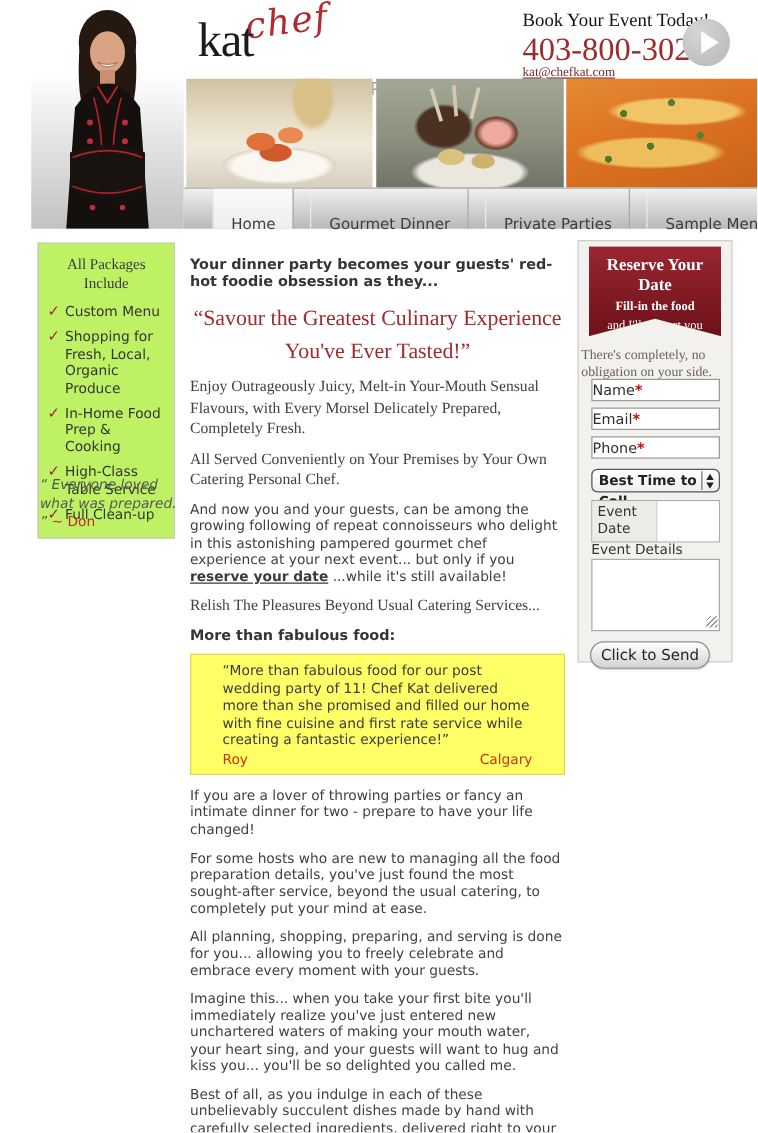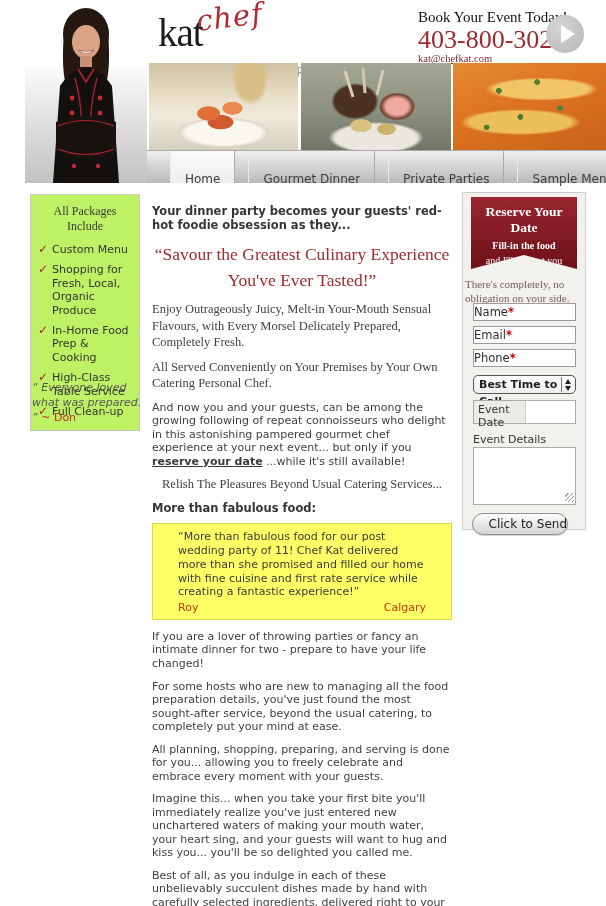--- a/index.html
+++ b/index.html
@@ -80,21 +80,21 @@
   .side-quote .attr { color:#c0262d; font-style:normal; }
 
   
   .main-col { position:absolute; left:152px; top:196px; width:300px; padding-top:8px; }
   .p-bold { font-size:11.5px; font-weight:bold; color:#353535; line-height:1.25; margin-bottom:8px; }
   .headline { font-family:"Liberation Serif",serif; font-size:17.5px; color:#a02c30;
               text-align:center; line-height:1.5; margin:2px 0 8px; white-space:nowrap; }
   .p-serif { font-family:"Liberation Serif",serif; font-size:12.5px; color:#46403d;
              line-height:1.3; margin-bottom:9px; }
   .p-serif-c { font-family:"Liberation Serif",serif; font-size:12.5px; color:#46403d;
-               text-align:center; margin-bottom:9px; }
+               text-align:left; margin-bottom:9px; }
   .p-sans { font-size:11px; color:#3f3f3f; line-height:1.23; margin-bottom:9px; }
   .inline-link { font-weight:bold; text-decoration:underline; color:#3a3a3a; cursor:pointer; }
   .yellow-box { background:#ffff66; border:1px solid #d9d950; padding:6px 25px 4px;
                 margin-bottom:10px; font-size:11px; color:#3b3b3b; line-height:1.25; }
   .yellow-meta { display:flex; justify-content:space-between; color:#cc3300; margin-top:2px; }
 
   
   .form-panel { position:absolute; left:462px; top:192px; width:124px; height:338px;
                 background:#f2f1ee; border:1px solid #cecece; }
   .ribbon { position:absolute; left:8px; top:4px; width:106px; height:72px; color:#fff;
@@ -115,34 +115,34 @@
               border:1px solid #555; border-radius:5px; background:linear-gradient(#fff,#eee);
               font-size:11px; font-weight:bold; color:#222; line-height:17px; padding-left:5px;
               cursor:pointer; }
   .sel-stepper { position:absolute; right:1px; top:1px; bottom:1px; width:13px;
                  border-left:1px solid #777; display:flex; flex-direction:column;
                  align-items:center; justify-content:center; }
   .tri-up { width:0; height:0; border-left:3.5px solid transparent; border-right:3.5px solid transparent;
             border-bottom:5px solid #222; margin-bottom:2px; }
   .tri-down { width:0; height:0; border-left:3.5px solid transparent; border-right:3.5px solid transparent;
               border-top:5px solid #222; }
-  .event-row { position:absolute; left:10px; top:207px; width:103px; height:24px;
+  .event-row { position:absolute; left:10px; top:207px; width:103px; height:34px;
                border:1px solid #aaa; display:flex; background:#fff; }
   .ed-label { width:52px; background:#ecebe8; font-size:11px; color:#333; line-height:1.2;
               padding:2px 0 0 4px; border-right:1px solid #ccc; }
   .ed-input { flex:1; background:#fff; cursor:text; }
   .details-label { position:absolute; left:10px; top:240px; font-size:11px; color:#333; }
   .ta-wrap { position:absolute; left:10px; top:254px; width:103px; height:58px; }
   .ta-wrap textarea { width:103px; height:58px; border:1px solid #aaa; background:#fff;
                       resize:none; outline:none; font-family:"DejaVu Sans",sans-serif; font-size:11px; }
   .grip { position:absolute; right:2px; bottom:3px; width:9px; height:9px; pointer-events:none;
           background:repeating-linear-gradient(135deg, rgba(0,0,0,0) 0 2px, #999 2px 3px); }
   .send-btn { position:absolute; left:9px; top:320px; width:96px; height:22px; border-radius:11px;
               border:1px solid #8f8f8f; background:linear-gradient(180deg,#fff,#e6e6e6 55%,#d4d4d4);
-              font-size:12px; color:#222; text-align:right; line-height:20px; cursor:pointer;
+              font-size:12px; color:#222; text-align:center; line-height:20px; cursor:pointer;
               box-shadow:0 1px 1px rgba(0,0,0,.18); }
 </style>
 </head>
 <body>
 
 <div class="page">
 
   <div class="logo">
     <span class="logo-chef">chef</span>
     <span class="logo-kat">kat</span>

